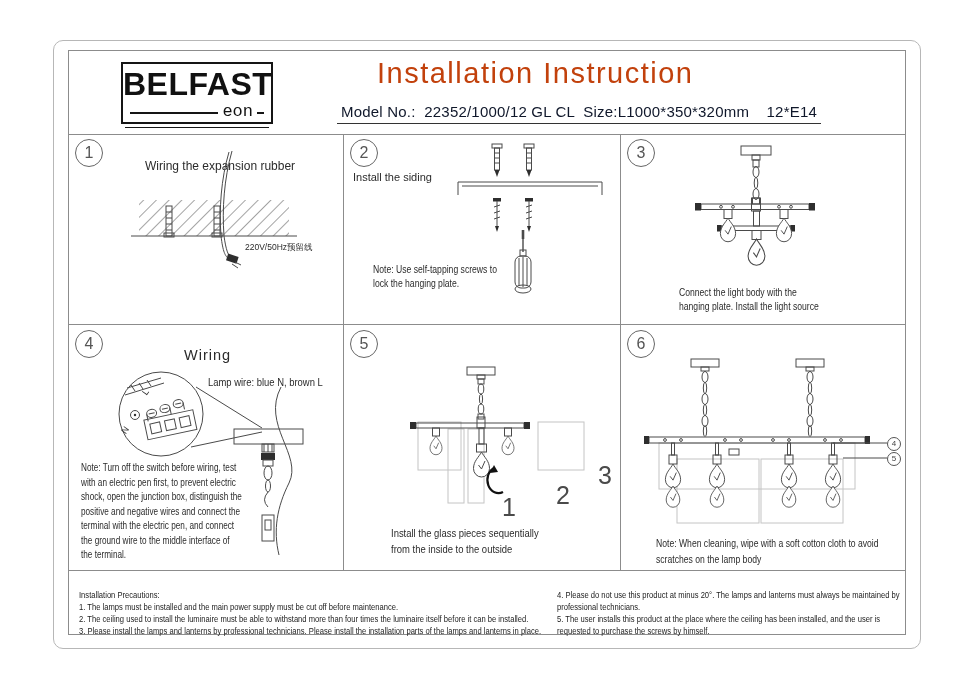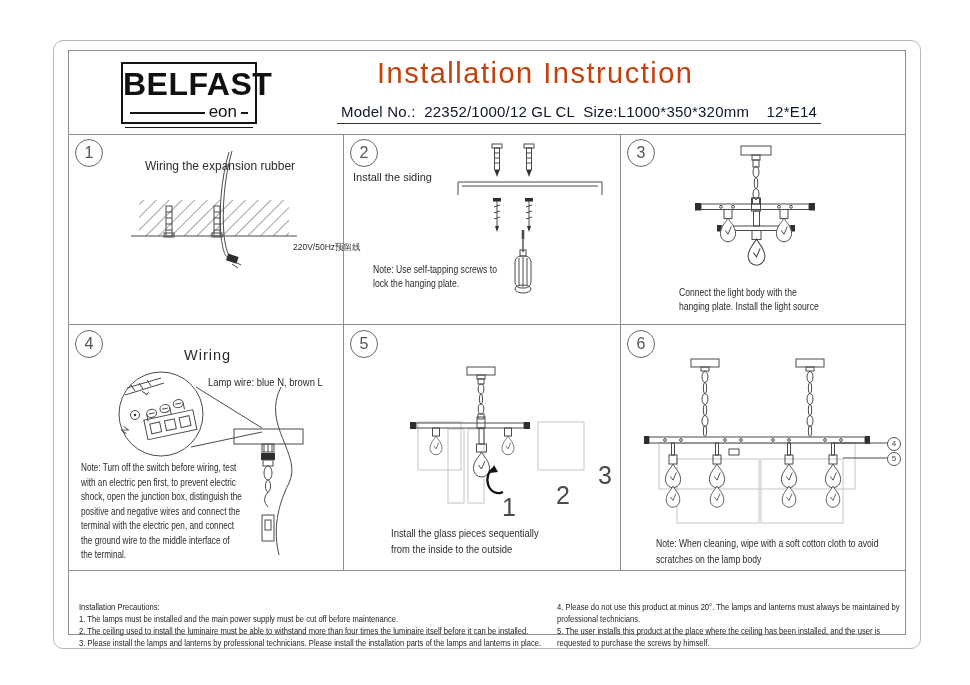--- a/index.html
+++ b/index.html
@@ -6,28 +6,28 @@
   body{
     width:970px;height:685px;position:relative;background:#ffffff;
     font-family:"Liberation Sans",sans-serif;color:#2b2b2b;overflow:hidden;
   }
   .outer-border{position:absolute;left:53px;top:40px;width:866px;height:607px;
     border:1px solid #b7b7b7;border-radius:10px;}
   .frame{position:absolute;left:68px;top:50px;width:836px;height:583px;
     border:1px solid #8c8c8c;}
   
   .header{position:absolute;left:0;top:0;width:836px;height:83px;border-bottom:1px solid #8c8c8c;}
-  .logo-box{position:absolute;left:52px;top:11px;width:136px;height:62px;
+  .logo-box{position:absolute;left:52px;top:11px;width:152px;height:62px;
     border:2.5px solid #151515;box-sizing:border-box;background:#fff;}
   .logo-box::after{content:"";position:absolute;left:2px;right:2px;bottom:-6px;border-top:1.5px solid #151515;}
   .logo-brand{position:absolute;left:0;right:0;top:2px;text-align:center;
     font-weight:bold;font-size:32px;letter-spacing:.5px;color:#111;}
   .logo-bottom{position:absolute;left:7px;right:7px;bottom:2px;display:flex;align-items:flex-end;}
   .logo-rule{flex:1;border-top:2px solid #151515;margin-bottom:6px;}
-  .logo-eon{font-family:Liberation Sans, sans-serif;font-size:17px;color:#111;margin:0 4px;line-height:1;}
+  .logo-eon{font-family:Liberation Mono, monospace;font-size:17px;color:#111;margin:0 4px;line-height:1;}
   .logo-dash{width:7px;border-top:2px solid #151515;margin-bottom:6px;}
   .doc-title{position:absolute;left:308px;top:6px;font-size:29px;font-weight:normal;
     color:#c2410c;letter-spacing:1.5px;white-space:pre;}
   .model-line{position:absolute;left:268px;top:52px;font-size:15px;color:#0f172a;
     white-space:pre;border-bottom:1px solid #333;padding:0 4px 3px 4px;letter-spacing:.2px;}
   
   .panel{position:absolute;box-sizing:border-box;}
   #p1{left:0;top:83px;width:275px;height:191px;border-right:1px solid #8c8c8c;border-bottom:1px solid #8c8c8c;}
   #p2{left:275px;top:83px;width:277px;height:191px;border-right:1px solid #8c8c8c;border-bottom:1px solid #8c8c8c;}
   #p3{left:552px;top:83px;width:284px;height:191px;border-bottom:1px solid #8c8c8c;}
@@ -43,21 +43,21 @@
   .glass{stroke:#c4c4c4;fill:none;stroke-width:1;}
   
   .cap{position:absolute;font-size:12px;color:#2b2b2b;white-space:nowrap;}
   .cond{transform:scaleX(0.82);transform-origin:left top;}
   .note-lines div{white-space:nowrap;}
   .seq-num{position:absolute;font-size:25px;font-weight:normal;color:#4a4a4a;}
   .callout{position:absolute;width:12px;height:12px;border:1px solid #555;border-radius:50%;
     font-size:8px;line-height:12px;text-align:center;color:#444;background:#fff;}
   .rot-label{position:absolute;font-size:9px;color:#333;}
   
-  .precautions{position:absolute;left:0;top:544px;width:836px;height:63px;}
+  .precautions{position:absolute;left:0;top:532px;width:836px;height:63px;}
   .prec-col{position:absolute;top:6px;font-size:9.5px;line-height:12px;color:#222;
     transform:scaleX(0.8);transform-origin:left top;}
   .prec-left{left:10px;width:600px;}
   .prec-left div{white-space:nowrap;}
   .prec-right{left:488px;width:436px;}
 </style>
 </head>
 <body>
 
 <svg width="0" height="0" style="position:absolute" aria-hidden="true">
@@ -114,21 +114,21 @@
       </g>
 
       <path class="ln" d="M160,18 C152,45 150,75 152,102 C154,118 156,122 160,125" stroke-width="1.6" stroke="#333"></path>
       <path class="ln" d="M163,17 C155,45 153,75 155,102 C157,116 159,121 162,124" stroke-width="1" stroke="#555"></path>
       <g>
         <rect class="fillk" x="158" y="121" width="11" height="7" transform="rotate(18 163 124)"></rect>
         <line class="ln" x1="166" y1="128" x2="172" y2="131" stroke-width="1.4"></line>
         <line class="ln" x1="163" y1="130" x2="169" y2="134" stroke-width="1.4"></line>
       </g>
     </svg>
-    <div class="cap" style="left:176px;top:108px;font-size:8.5px;margin-left:48px;">220V/50Hz预留线</div>
+    <div class="cap" style="left:176px;top:108px;font-size:8.5px;">220V/50Hz预留线</div>
   </div>
 
   <div class="panel" id="p2">
     <div class="badge">2</div>
     <div class="cap" style="left:9px;top:37px;font-size:11px;">Install the siding</div>
     <svg class="draw" width="277" height="191">
 
       <g class="ln">
         <rect x="148" y="10" width="10" height="4"></rect>
         <rect x="150.5" y="14" width="5" height="22"></rect>

